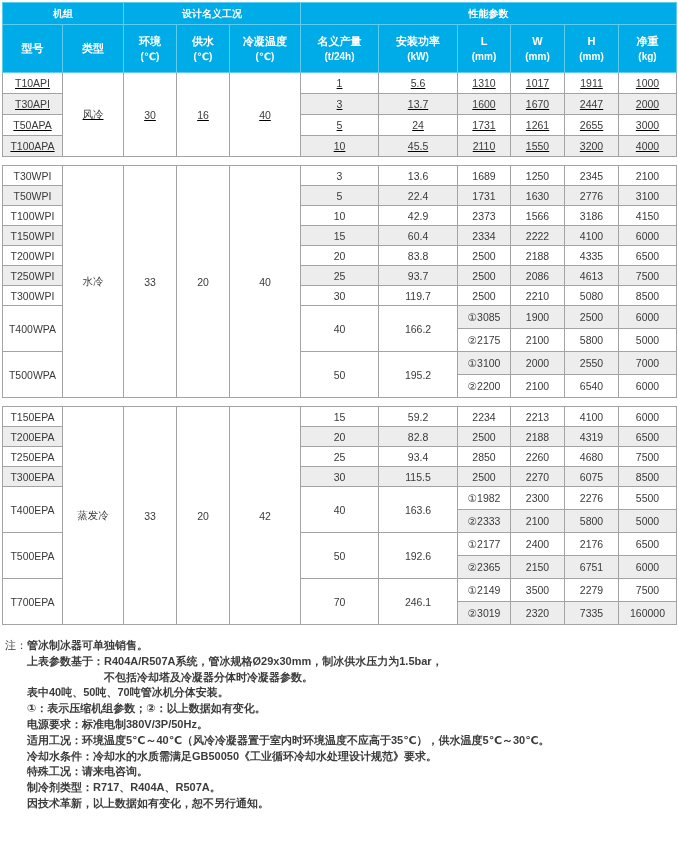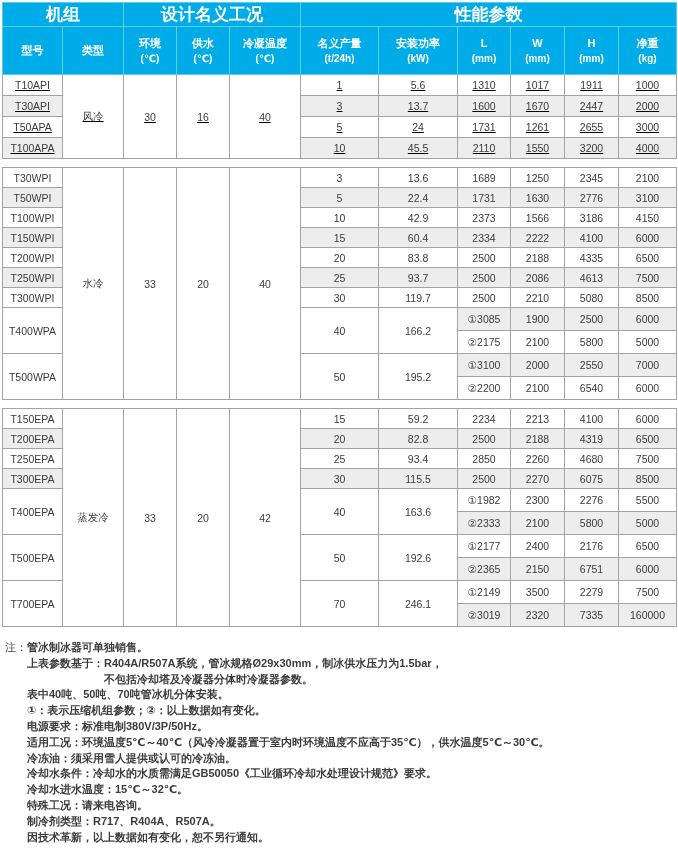--- a/index.html
+++ b/index.html
@@ -4,21 +4,21 @@
 <style>
   :root{
     --hbg:#00ace8; --hline:#5ecbf0; --bd:#a3a3a3; --alt:#ededed; --txt:#3a3a3a;
   }
   html,body{margin:0;padding:0;background:#ffffff;}
   body{width:678px;font-family:"Liberation Sans","DejaVu Sans",sans-serif;}
   .page{padding:2px 2px 0 2px;}
   table.spec{border-collapse:collapse;table-layout:fixed;width:674px;}
   th,td{text-align:center;vertical-align:middle;overflow:hidden;padding:0;}
   thead th{background:var(--hbg);color:#ffffff;border:1px solid var(--hline);}
-  th.h1{font-size:17px;font-weight:bold;height:21px;}
+  th.h1{font-size:10px;font-weight:bold;height:21px;}
   th.h2{height:47px;}
   th.h2 .lab{font-size:11px;font-weight:bold;line-height:13px;}
   th.h2 .unit{font-size:10px;font-weight:bold;line-height:13px;margin-top:2px;}
   tbody.sec td{border:1px solid var(--bd);font-size:10.5px;color:var(--txt);background:#ffffff;}
   tbody.sec td.alt{background:var(--alt);}
   tbody.sec tr{height:20px;}
   tbody.sec0 tr{height:21px;text-decoration:underline;}
   tbody.sec tr.sub{height:23px;}
   tbody.spacer td{border:none;height:8px;background:#ffffff;}
   .notes{position:relative;margin-top:13px;padding-left:25px;font-size:11px;color:#3c3c3c;line-height:15.8px;}
@@ -338,21 +338,19 @@
   <div class="notes">
     <span class="notes-label">注：</span>
     <div class="note-lines">
         <div class="note-line">管冰制冰器可单独销售。</div>
         <div class="note-line">上表参数基于：R404A/R507A系统，管冰规格Ø29x30mm，制冰供水压力为1.5bar，</div>
         <div class="note-line ind">不包括冷却塔及冷凝器分体时冷凝器参数。</div>
         <div class="note-line">表中40吨、50吨、70吨管冰机分体安装。</div>
         <div class="note-line">①：表示压缩机组参数；②：以上数据如有变化。</div>
         <div class="note-line">电源要求：标准电制380V/3P/50Hz。</div>
         <div class="note-line">适用工况：环境温度5℃～40℃（风冷冷凝器置于室内时环境温度不应高于35℃），供水温度5℃～30℃。</div>
-        <div class="note-line">冷冻油：须采用雪人提供或认可的冷冻油。</div>
         <div class="note-line">冷却水条件：冷却水的水质需满足GB50050《工业循环冷却水处理设计规范》要求。</div>
-        <div class="note-line">冷却水进水温度：15℃～32℃。</div>
         <div class="note-line">特殊工况：请来电咨询。</div>
         <div class="note-line">制冷剂类型：R717、R404A、R507A。</div>
         <div class="note-line">因技术革新，以上数据如有变化，恕不另行通知。</div>
       </div>
   </div>
 </div>
 
 </body></html>

